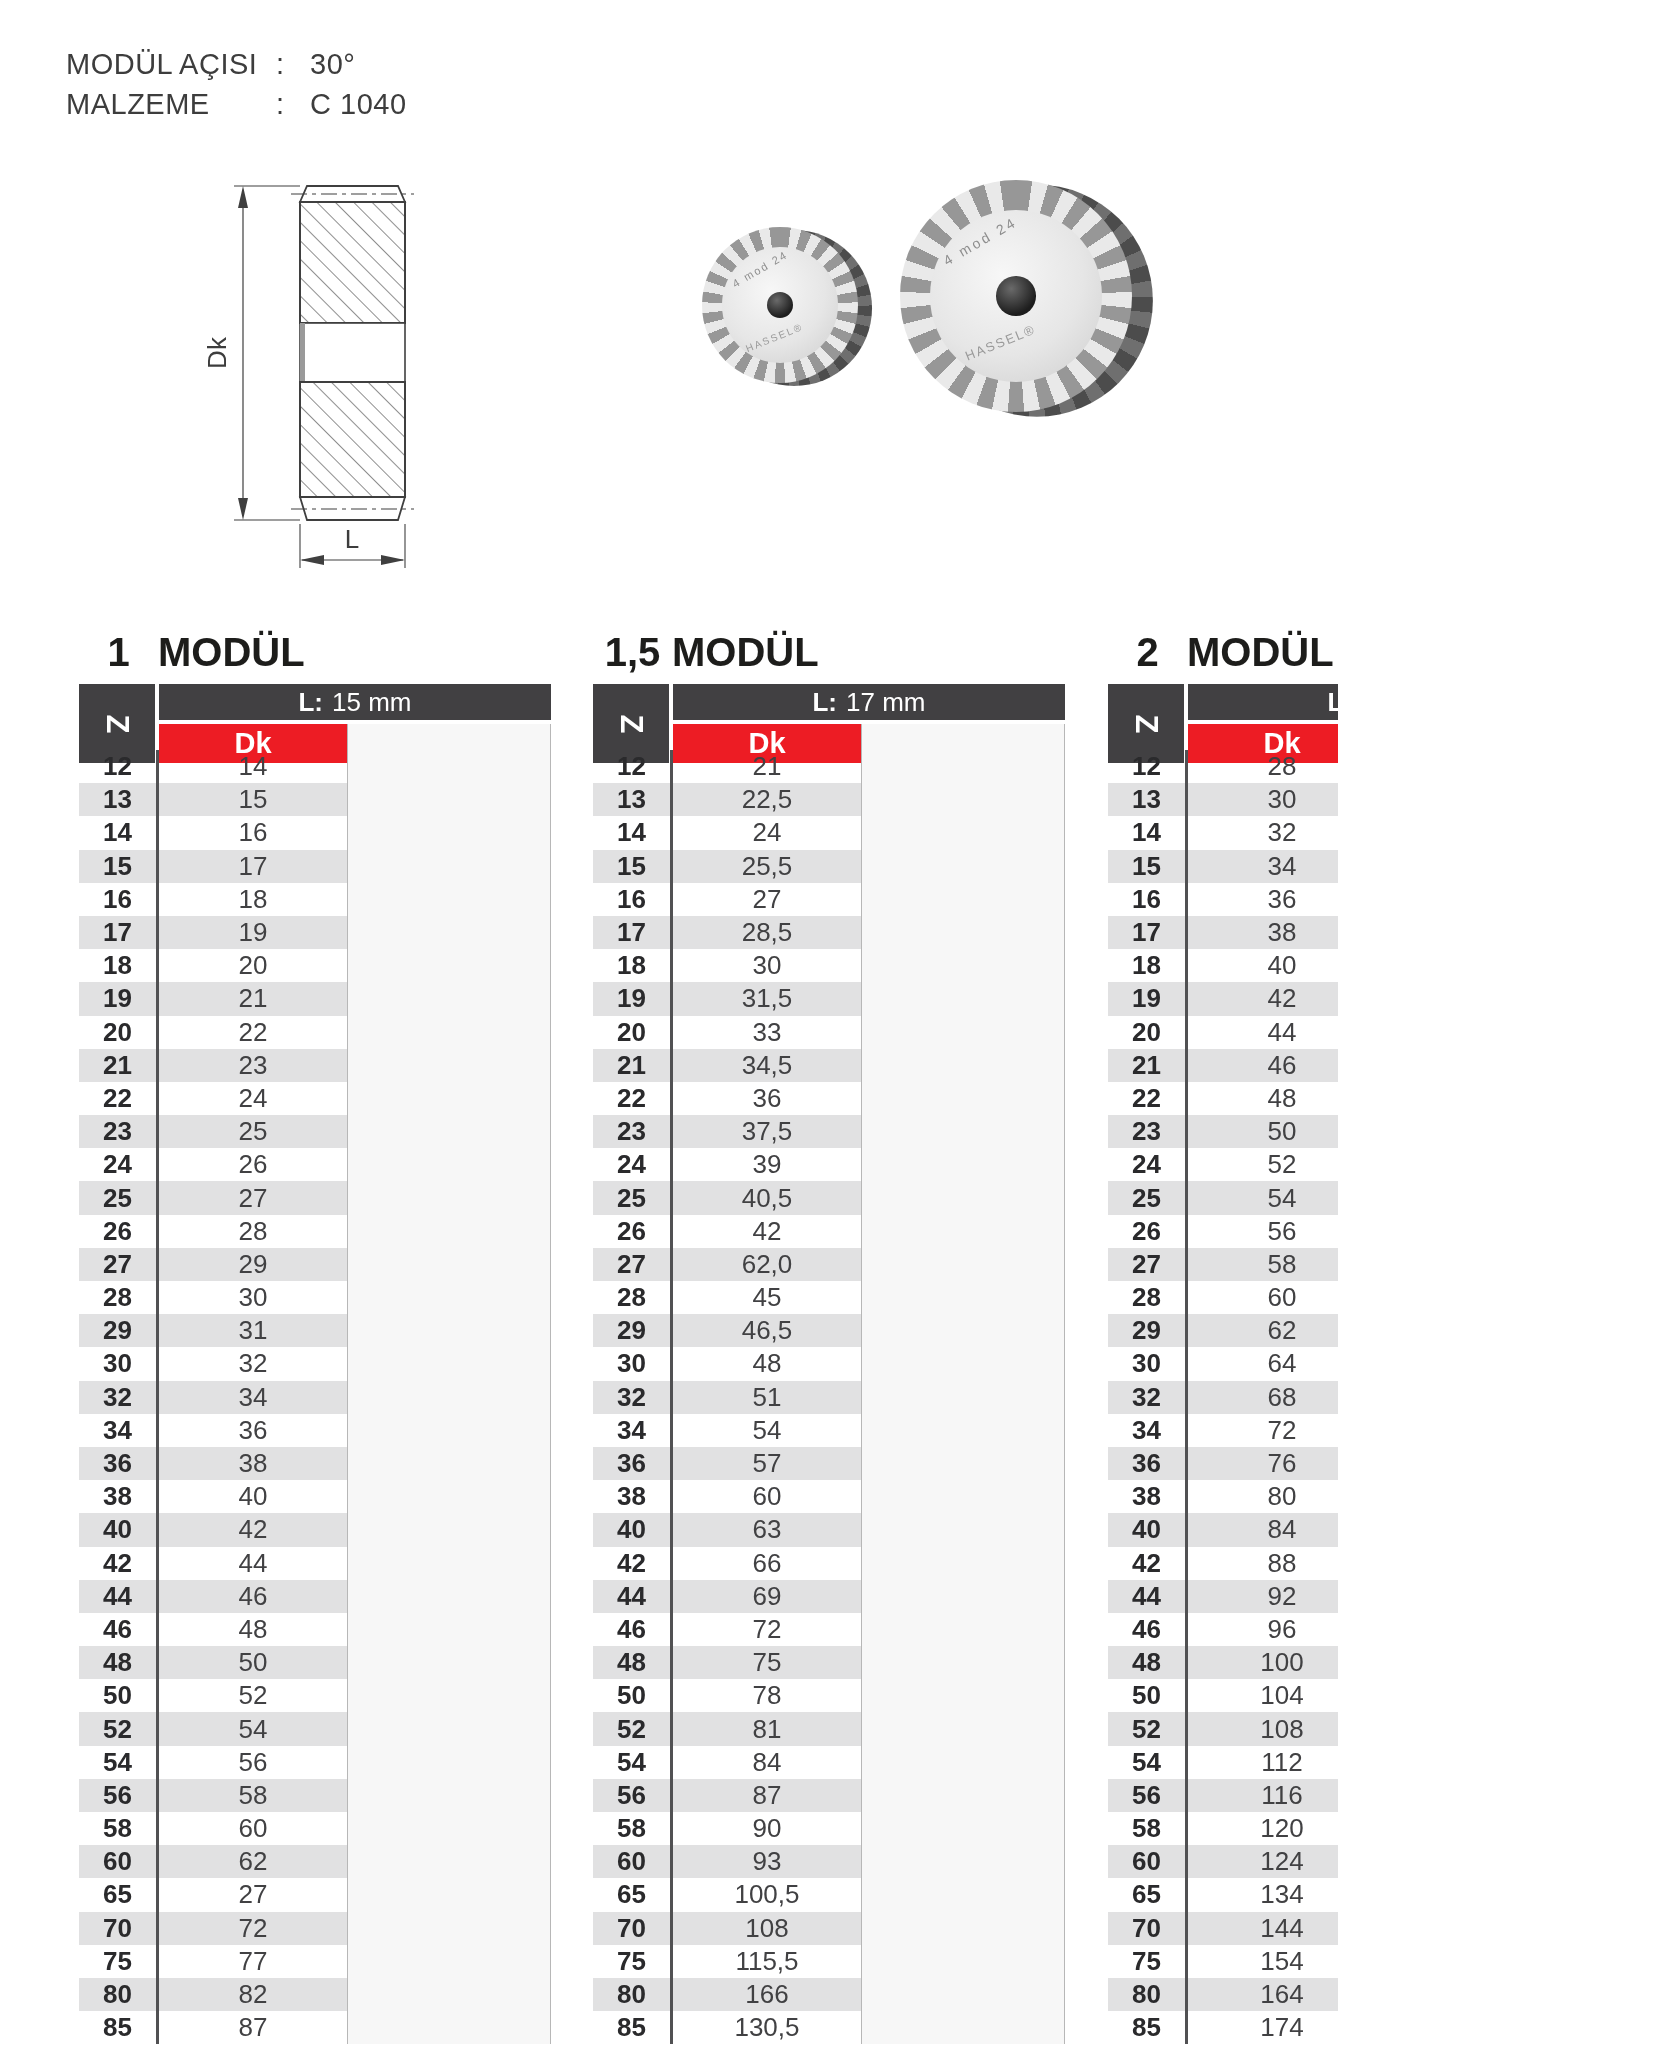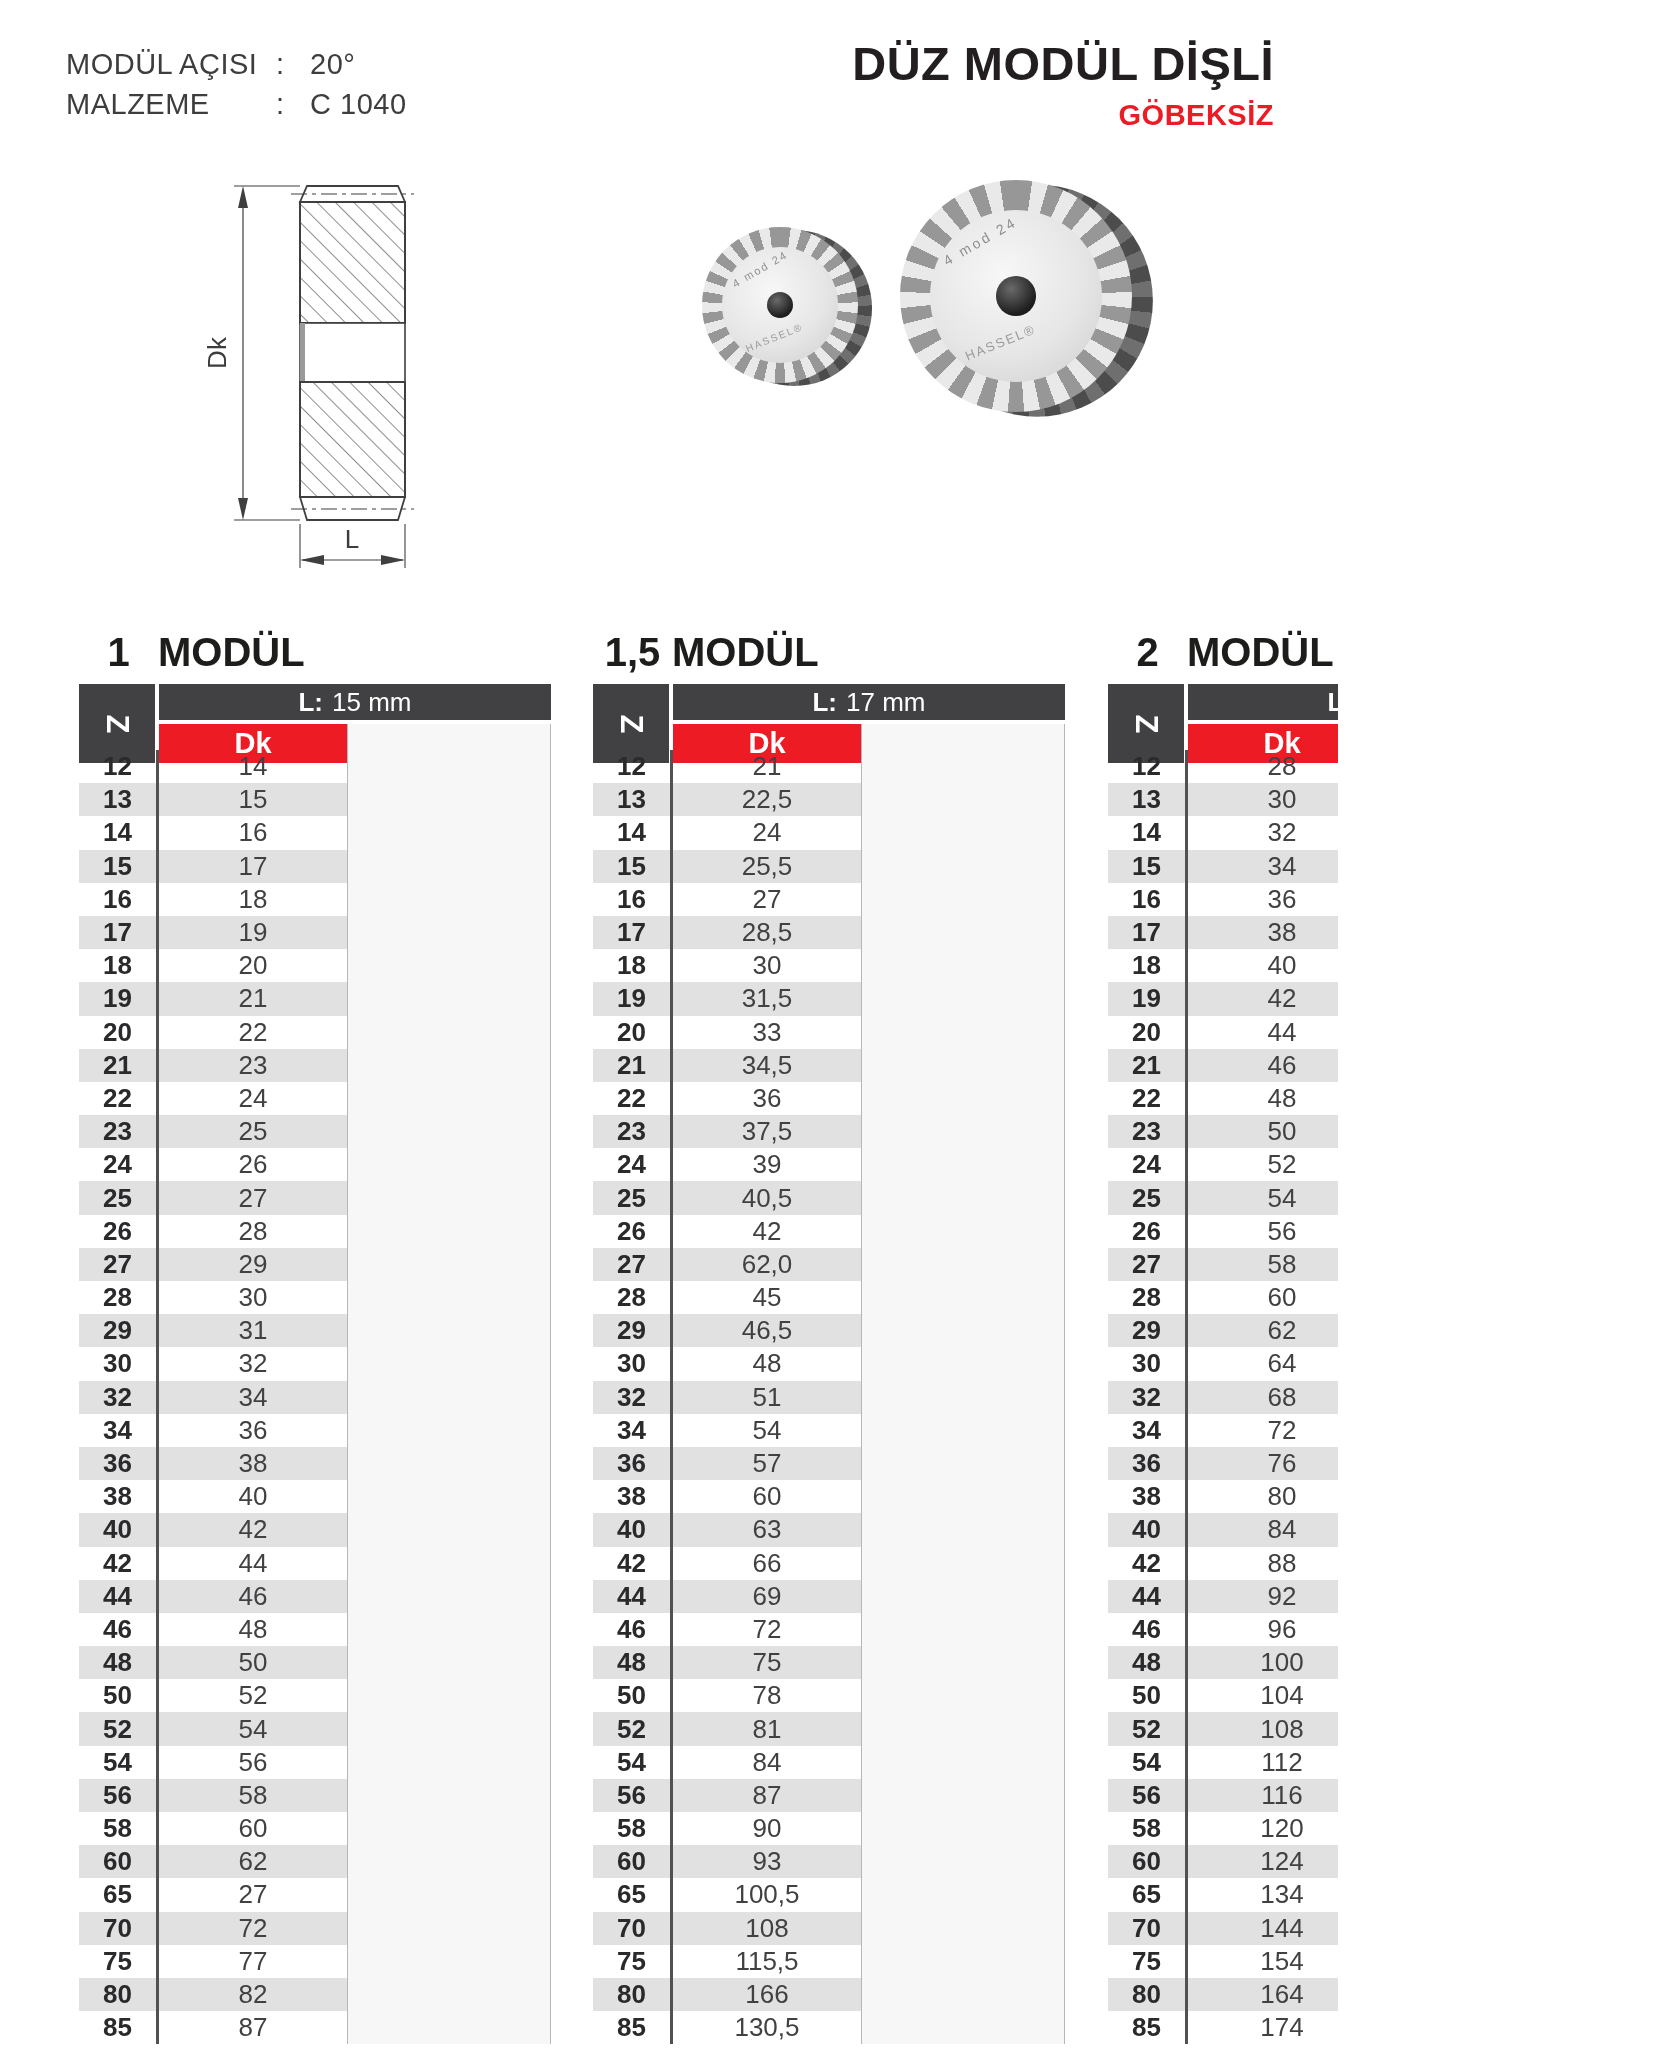--- a/index.html
+++ b/index.html
@@ -67,33 +67,29 @@
 </style>
 </head>
 <body>
 
 <div class="page">
 
   <div class="info">
     <div class="info-row">
       <span class="info-label">MODÜL AÇISI</span>
       <span class="info-sep">:</span>
-      <span class="info-value">20°</span>
+      <span class="info-value">30°</span>
     </div>
     <div class="info-row">
       <span class="info-label">MALZEME</span>
       <span class="info-sep">:</span>
       <span class="info-value">C 1040</span>
     </div>
   </div>
 
-  <div class="brand">
-    <div class="brand-main">DÜZ MODÜL DİŞLİ</div>
-    <div class="brand-sub">GÖBEKSİZ</div>
-  </div>
 
   <svg class="drawing" width="350" height="445" viewBox="0 0 350 445">
     <defs>
       <pattern id="hatch" width="13" height="13" patternUnits="userSpaceOnUse" patternTransform="rotate(-45)">
         <line x1="0" y1="0" x2="0" y2="13" stroke="#5e5e5e" stroke-width="1.4"></line>
       </pattern>
     </defs>
 
     <path d="M157 58 L248 58 L255 74 L150 74 Z" fill="#ffffff" stroke="#3f3f3f" stroke-width="1.8"></path>
     <line x1="141" y1="66" x2="264" y2="66" stroke="#3f3f3f" stroke-width="1.2" stroke-dasharray="16 5 4 5"></line>

